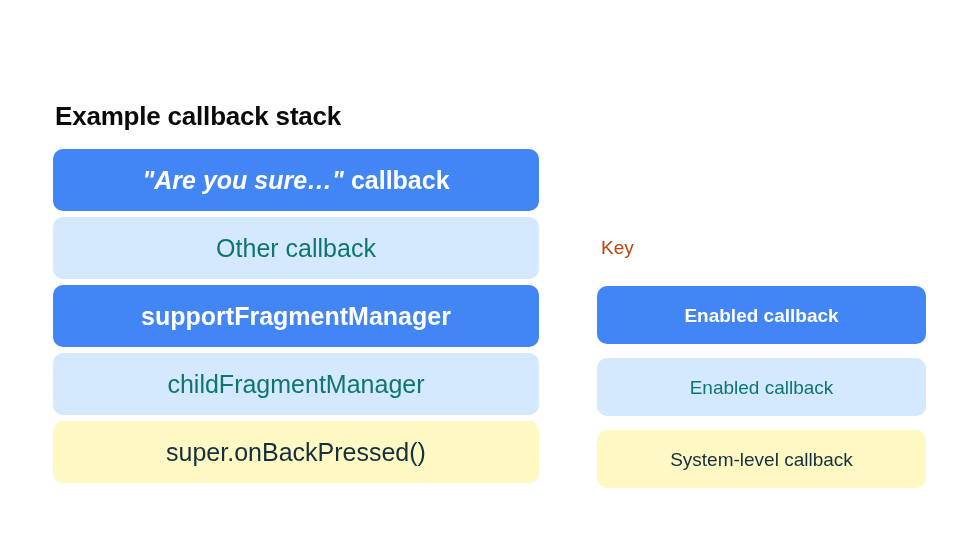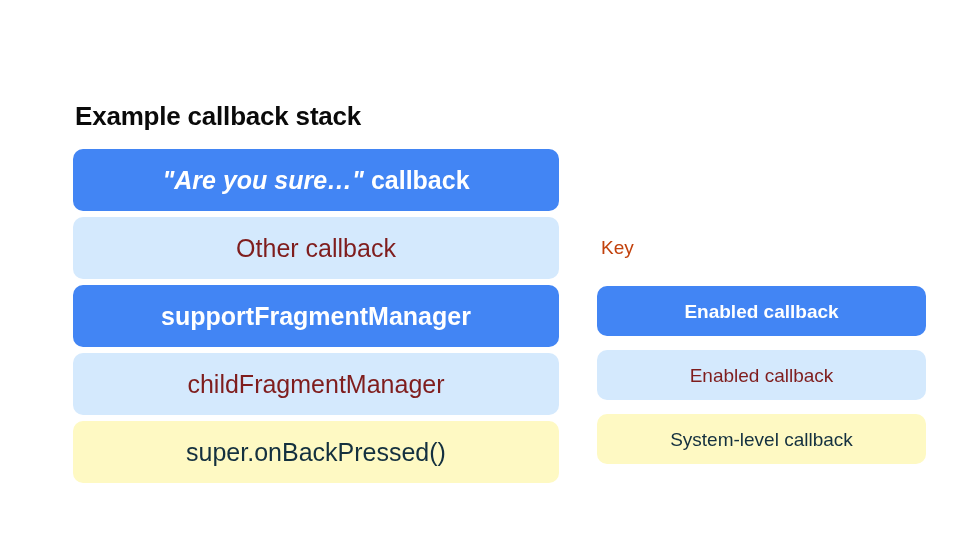--- a/index.html
+++ b/index.html
@@ -16,21 +16,21 @@
   }
 
   .slide {
     position: absolute;
     inset: 0;
   }
 
   
   .stack-section {
     position: absolute;
-    left: 73px;
+    left: 53px;
     top: 100px;
     width: 486px;
   }
 
   .section-title {
     font-size: 26px;
     font-weight: 700;
     color: #0a0a0a;
     letter-spacing: -0.2px;
     line-height: 32px;
@@ -65,21 +65,21 @@
   }
   .state-enabled .box-label {
     color: #ffffff;
     font-weight: 700;
   }
 
   .state-disabled {
     background: #D4E9FD;
   }
   .state-disabled .box-label {
-    color: #7f1d1d;
+    color: #0f766e;
     font-weight: 400;
   }
 
   .state-system {
     background: #fef9c3;
   }
   .state-system .box-label {
     color: #14303F;
     font-weight: 400;
   }
@@ -111,21 +111,21 @@
     white-space: nowrap;
   }
 
   .key-list {
     display: flex;
     flex-direction: column;
     gap: 14px;
   }
 
   .key-box {
-    height: 50px;
+    height: 58px;
     border-radius: 10px;
     display: flex;
     align-items: center;
     justify-content: center;
     box-sizing: border-box;
     white-space: nowrap;
   }
 
   .key-box .box-label {
     font-size: 19px;

